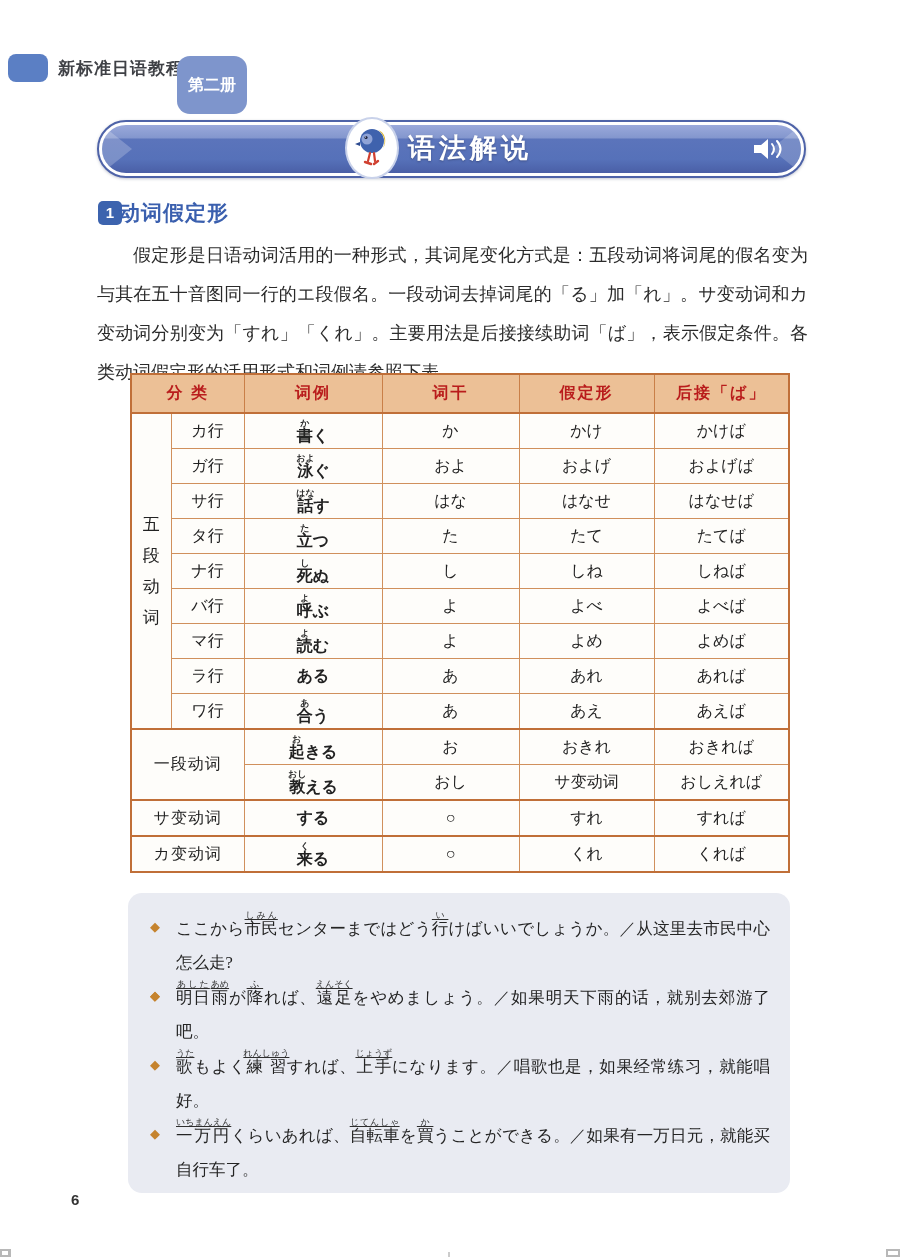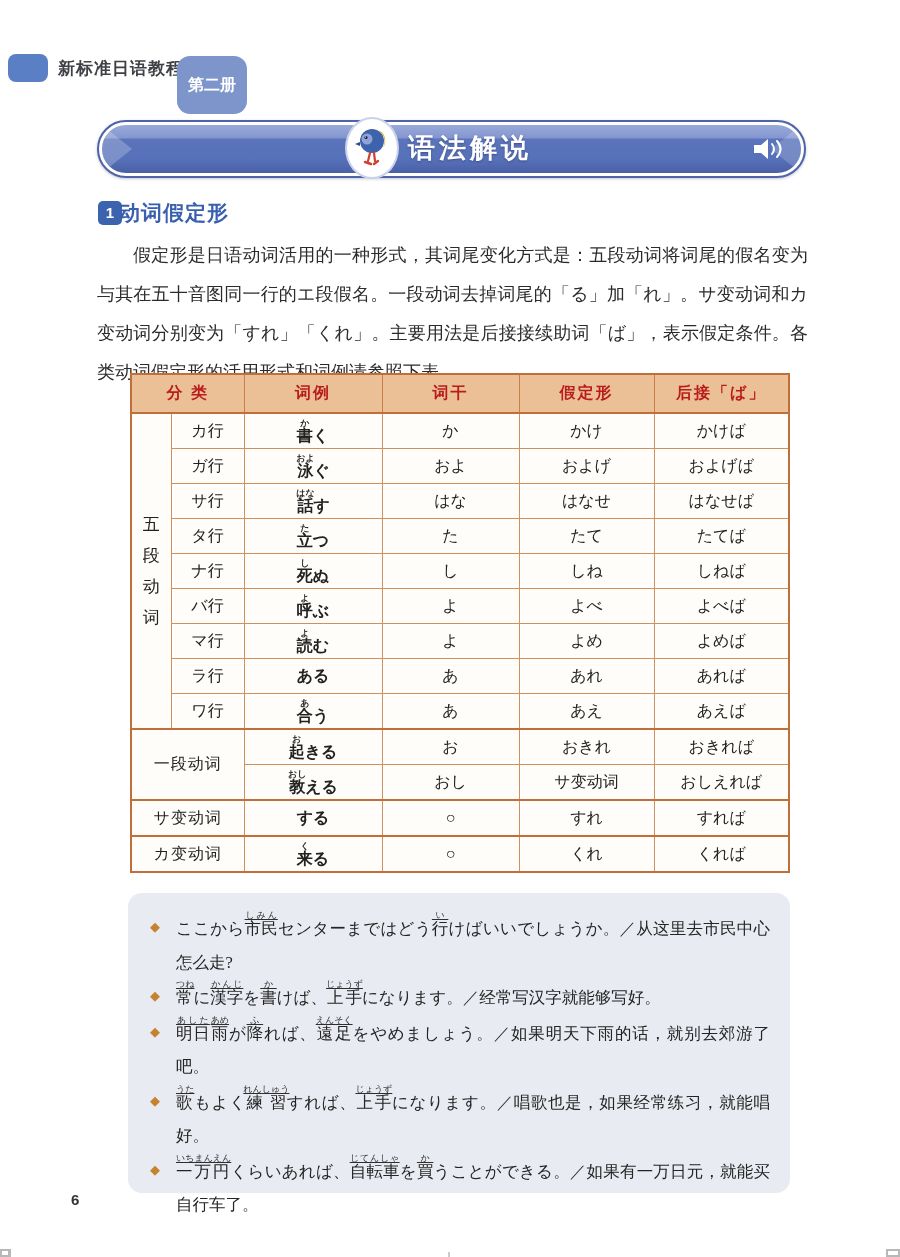--- a/index.html
+++ b/index.html
@@ -210,21 +210,21 @@
             <td>くれ</td>
             <td>くれば</td>
           </tr>
         </tbody>
     </table>
   </div>
 
   <div class="exbox">
     <div>
         <div class="ex-item"><span class="diamond">◆</span><span class="ex-text">ここから<ruby>市民<rt>しみん</rt></ruby>センターまではどう<ruby>行<rt>い</rt></ruby>けばいいでしょうか。／从这里去市民中心怎么走?</span></div>
-        <div class="ex-item"><span class="diamond">◆</span><span class="ex-text"><ruby>常<rt>つね</rt></ruby>に<ruby>漢字<rt>かんじ</rt></ruby>を<ruby>書<rt>か</rt></ruby>けば、<ruby>上手<rt>じょうず</rt></ruby>になります。／经常写汉字就能够写好。</span></div>
+        <div class="ex-item"><span class="diamond">◆</span></div>
         <div class="ex-item"><span class="diamond">◆</span><span class="ex-text"><ruby>明日<rt>あした</rt></ruby><ruby>雨<rt>あめ</rt></ruby>が<ruby>降<rt>ふ</rt></ruby>れば、<ruby>遠足<rt>えんそく</rt></ruby>をやめましょう。／如果明天下雨的话，就别去郊游了吧。</span></div>
         <div class="ex-item"><span class="diamond">◆</span><span class="ex-text"><ruby>歌<rt>うた</rt></ruby>もよく<ruby>練習<rt>れんしゅう</rt></ruby>すれば、<ruby>上手<rt>じょうず</rt></ruby>になります。／唱歌也是，如果经常练习，就能唱好。</span></div>
         <div class="ex-item"><span class="diamond">◆</span><span class="ex-text"><ruby>一万円<rt>いちまんえん</rt></ruby>くらいあれば、<ruby>自転車<rt>じてんしゃ</rt></ruby>を<ruby>買<rt>か</rt></ruby>うことができる。／如果有一万日元，就能买自行车了。</span></div>
       </div>
   </div>
 
   <div class="pagenum">6</div>
   <div class="artifact art-l"></div>
   <div class="artifact art-c"></div>
   <div class="artifact art-r"></div>

